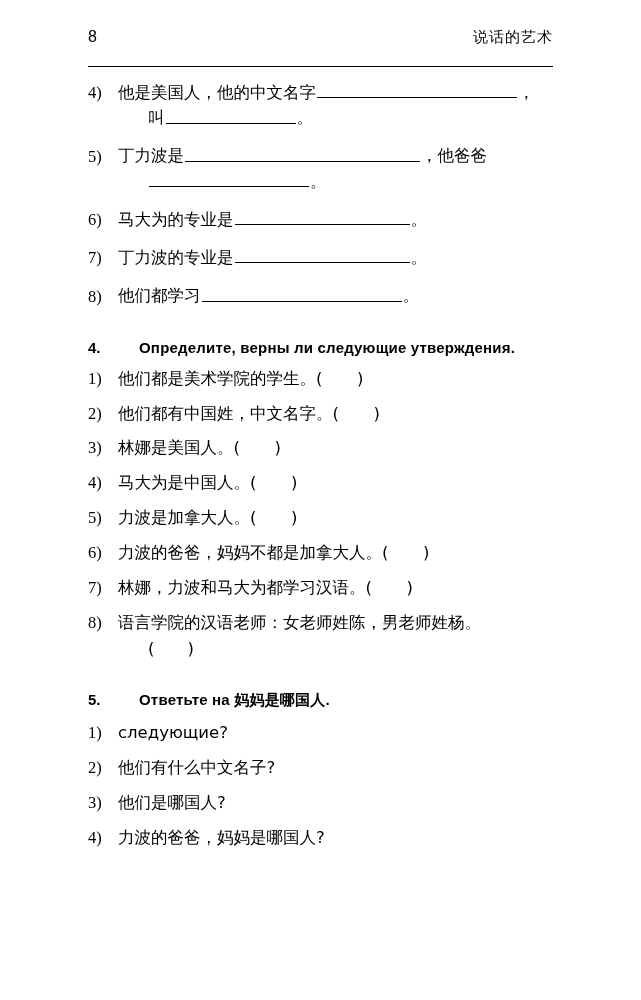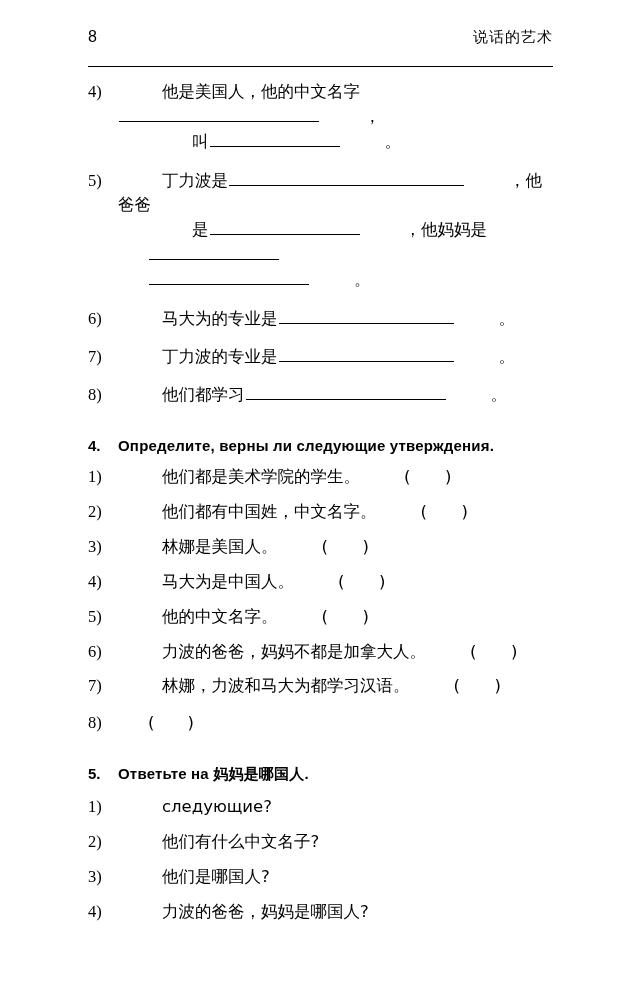--- a/index.html
+++ b/index.html
@@ -60,21 +60,20 @@
     flex: 0 0 30px;
     font-family: "Liberation Serif", serif;
     font-size: 16.5px;
   }
   .item .body {
     flex: 1;
   }
   .cn {
     font-family: "DejaVu Sans", "Liberation Sans", sans-serif;
     font-size: 16.5px;
-    margin-left: 44px;
   }
   .blank {
     display: inline-block;
     border-bottom: 1.5px solid #000;
     vertical-align: baseline;
     height: 1.05em;
     margin: 0 1px;
   }
   .b-200 { width: 200px; }
   .b-235 { width: 235px; }
@@ -96,20 +95,21 @@
     font-weight: bold;
     font-size: 15px;
   }
   .section-head .num {
     width: 30px;
     flex: 0 0 30px;
   }
   .section-head .title {
     flex: 1;
     letter-spacing: 0.2px;
+    margin-left: 21px;
   }
   .tf-paren {
     display: inline-block;
     letter-spacing: 0.5px;
   }
   .indent-paren {
     display: block;
     margin-left: 30px;
     margin-top: 2px;
   }
@@ -137,23 +137,20 @@
           <span class="cn">叫</span><span class="blank b-130"></span><span class="cn">。</span>
         </span>
       </div>
     </div>
 
     <div class="item">
       <div class="num">5)</div>
       <div class="body">
         <span class="cn">丁力波是</span><span class="blank b-235"></span><span class="cn">，他爸爸</span>
         <span class="cont">
-          <span class="cn">是</span><span class="blank b-150"></span><span class="cn">，他妈妈是</span><span class="blank b-130"></span>
-        </span>
-        <span class="cont">
           <span class="blank b-160"></span><span class="cn">。</span>
         </span>
       </div>
     </div>
 
     <div class="item">
       <div class="num">6)</div>
       <div class="body">
         <span class="cn">马大为的专业是</span><span class="blank b-175"></span><span class="cn">。</span>
       </div>
@@ -206,41 +203,42 @@
     <div class="item">
       <div class="num">4)</div>
       <div class="body">
         <span class="cn">马大为是中国人。</span><span class="cn tf-paren">(　　)</span>
       </div>
     </div>
 
     <div class="item">
       <div class="num">5)</div>
       <div class="body">
-        <span class="cn">他的中文名字。</span><span class="cn tf-paren">(　　)</span>
+        <span class="cn">力波是加拿大人。</span><span class="cn tf-paren">(　　)</span>
       </div>
     </div>
 
     <div class="item">
       <div class="num">6)</div>
       <div class="body">
         <span class="cn">力波的爸爸，妈妈不都是加拿大人。</span><span class="cn tf-paren">(　　)</span>
       </div>
     </div>
 
     <div class="item">
       <div class="num">7)</div>
       <div class="body">
         <span class="cn">林娜，力波和马大为都学习汉语。</span><span class="cn tf-paren">(　　)</span>
       </div>
     </div>
 
     <div class="item">
       <div class="num">8)</div>
       <div class="body">
+        <span class="cn">语言学院的汉语老师：女老师姓陈，男老师姓杨。</span>
         <span class="cn indent-paren">(　　)</span>
       </div>
     </div>
 
   </div>
 
   <div class="section-head">
     <div class="num">5.</div>
     <div class="title">Ответьте на 妈妈是哪国人.</div>
   </div>

